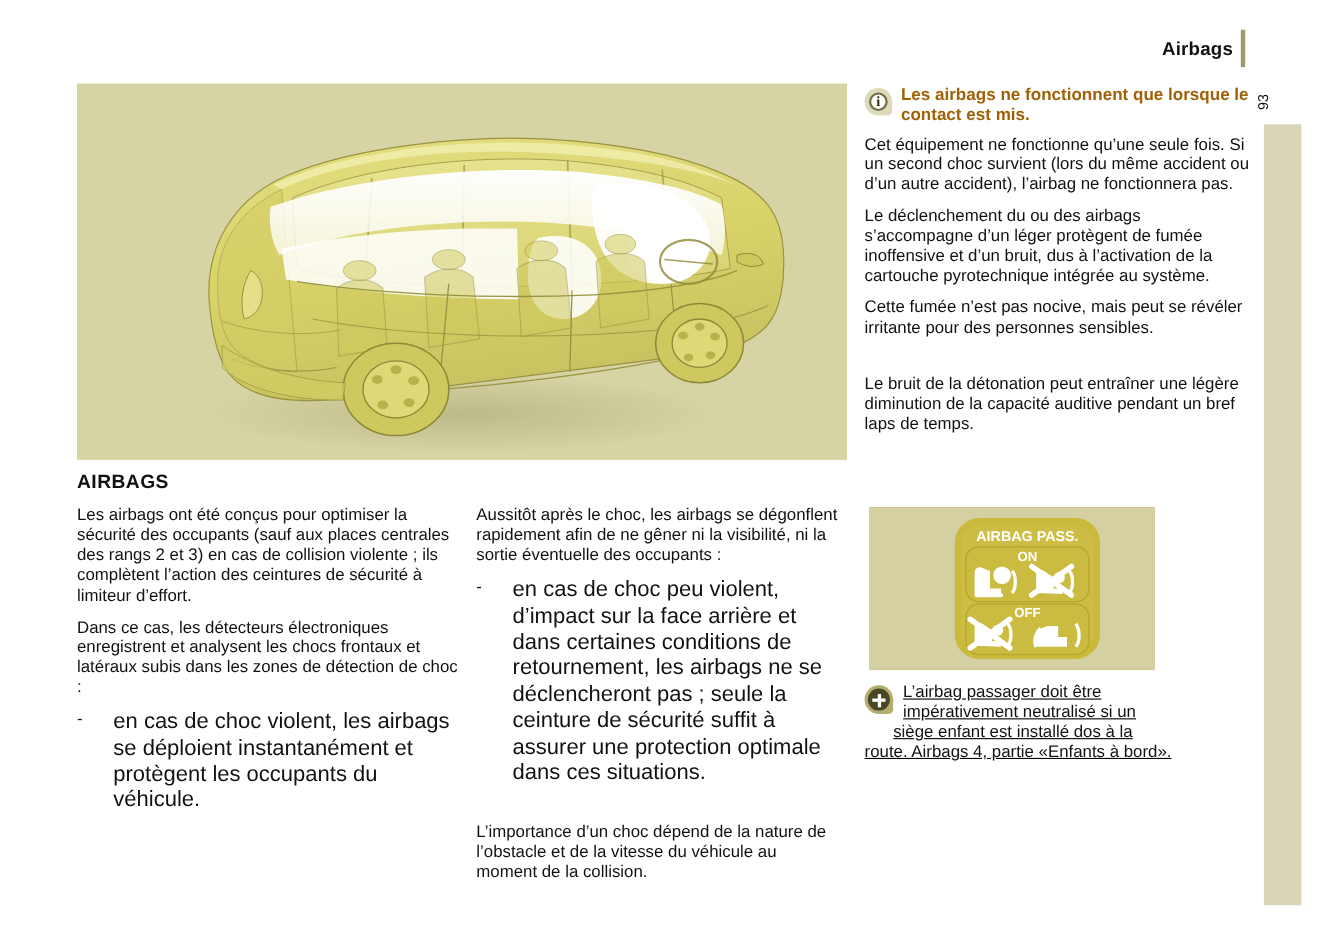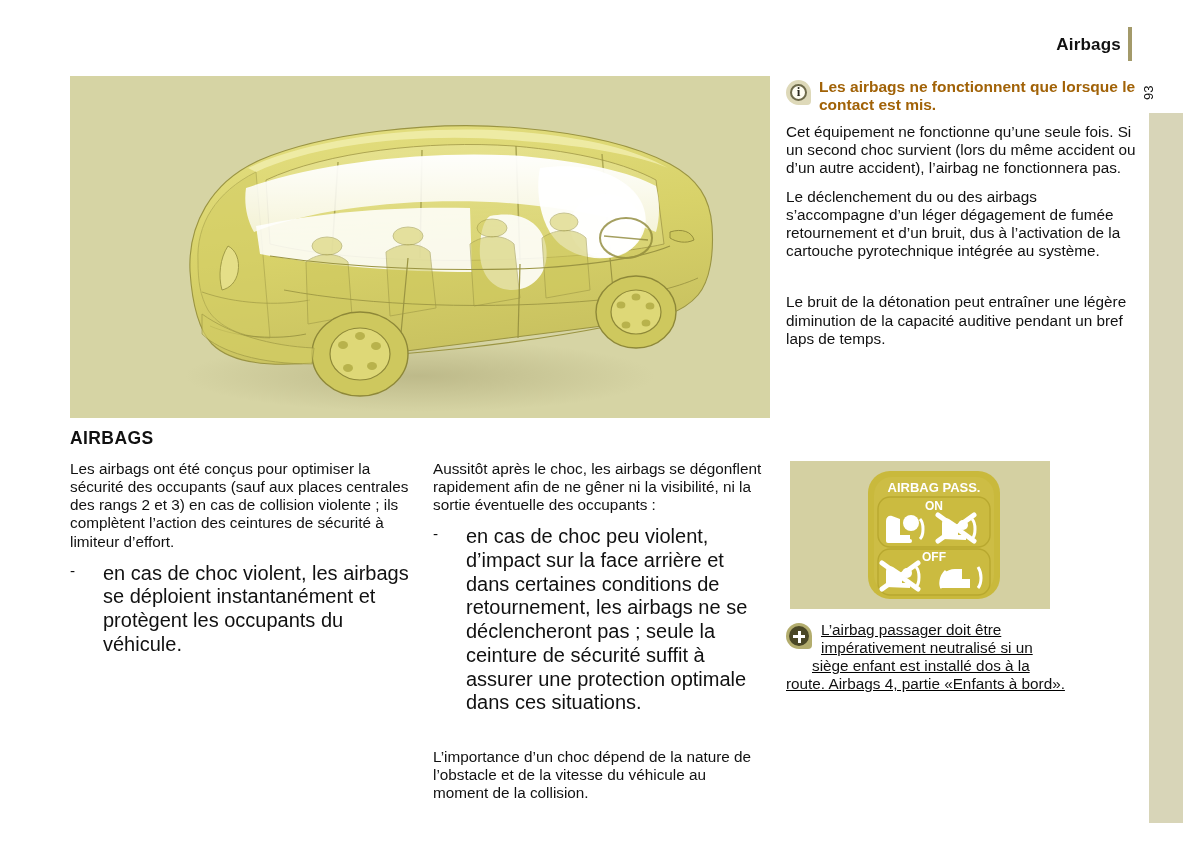--- a/index.html
+++ b/index.html
@@ -270,28 +270,30 @@
   <div class="callout">
     <div class="callout-head">
       <span class="icon-info">
         <span class="blob"></span>
           <span class="ring"></span>
           <span class="letter">i</span>
       </span>
       <span class="callout-head-text">Les airbags ne fonctionnent que lorsque le contact est mis.</span>
     </div>
     <p class="para">Cet équipement ne fonctionne qu’une seule fois. Si un second choc survient (lors du même accident ou d’un autre accident), l’airbag ne fonctionnera pas.</p>
-    <p class="para">Le déclenchement du ou des airbags s’accompagne d’un léger dégagement de fumée retournement et d’un bruit, dus à l’activation de la cartouche pyrotechnique intégrée au système.</p>
+    <p class="para">Le déclenchement du ou des airbags s’accompagne d’un léger protègent de fumée inoffensive et d’un bruit, dus à l’activation de la cartouche pyrotechnique intégrée au système.</p>
+    <p class="para">Cette fumée n’est pas nocive, mais peut se révéler irritante pour des personnes sensibles.</p>
     <p class="para">Le bruit de la détonation peut entraîner une légère diminution de la capacité auditive pendant un bref laps de temps.</p>
   </div>
 
   <div class="section-title">AIRBAGS</div>
 
   <div class="col-left">
     <p class="para">Les airbags ont été conçus pour optimiser la sécurité des occupants (sauf aux places centrales des rangs 2 et 3) en cas de collision violente ; ils complètent l’action des ceintures de sécurité à limiteur d’effort.</p>
+    <p class="para">Dans ce cas, les détecteurs électroniques enregistrent et analysent les chocs frontaux et latéraux subis dans les zones de détection de choc :</p>
     <div class="bullet">
       <span class="dash">-</span>
       <span class="btext">en cas de choc violent, les airbags se déploient instantanément et protègent les occupants du véhicule.</span>
     </div>
   </div>
 
   <div class="col-mid">
     <p class="para">Aussitôt après le choc, les airbags se dégonflent rapidement afin de ne gêner ni la visibilité, ni la sortie éventuelle des occupants :</p>
     <div class="bullet">
       <span class="dash">-</span>

